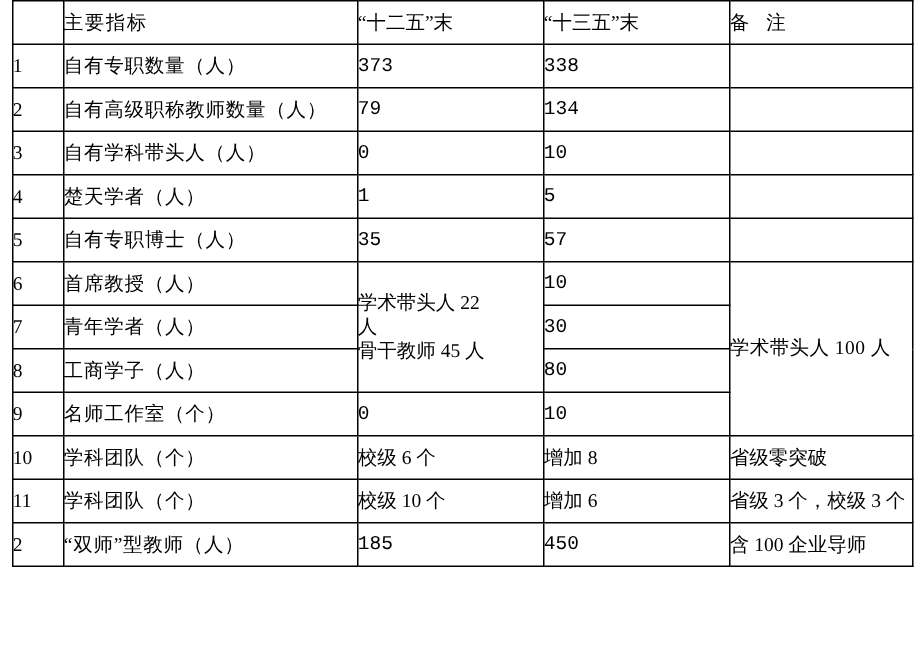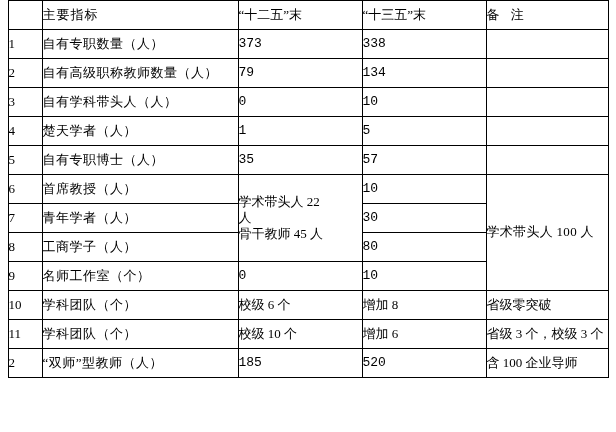--- a/index.html
+++ b/index.html
@@ -184,20 +184,20 @@
         <td class="name-cell">学科团队（个）</td>
         <td>校级 10 个</td>
         <td>增加 6</td>
         <td class="nowrap">省级 3 个，校级 3 个</td>
       </tr>
 
       <tr>
         <td>2</td>
         <td class="name-cell">“双师”型教师（人）</td>
         <td class="num">185</td>
-        <td class="num">520</td>
+        <td class="num">450</td>
         <td class="nowrap">含 100 企业导师</td>
       </tr>
 
     </tbody>
   </table>
 
 </div>
 
 </body></html>

